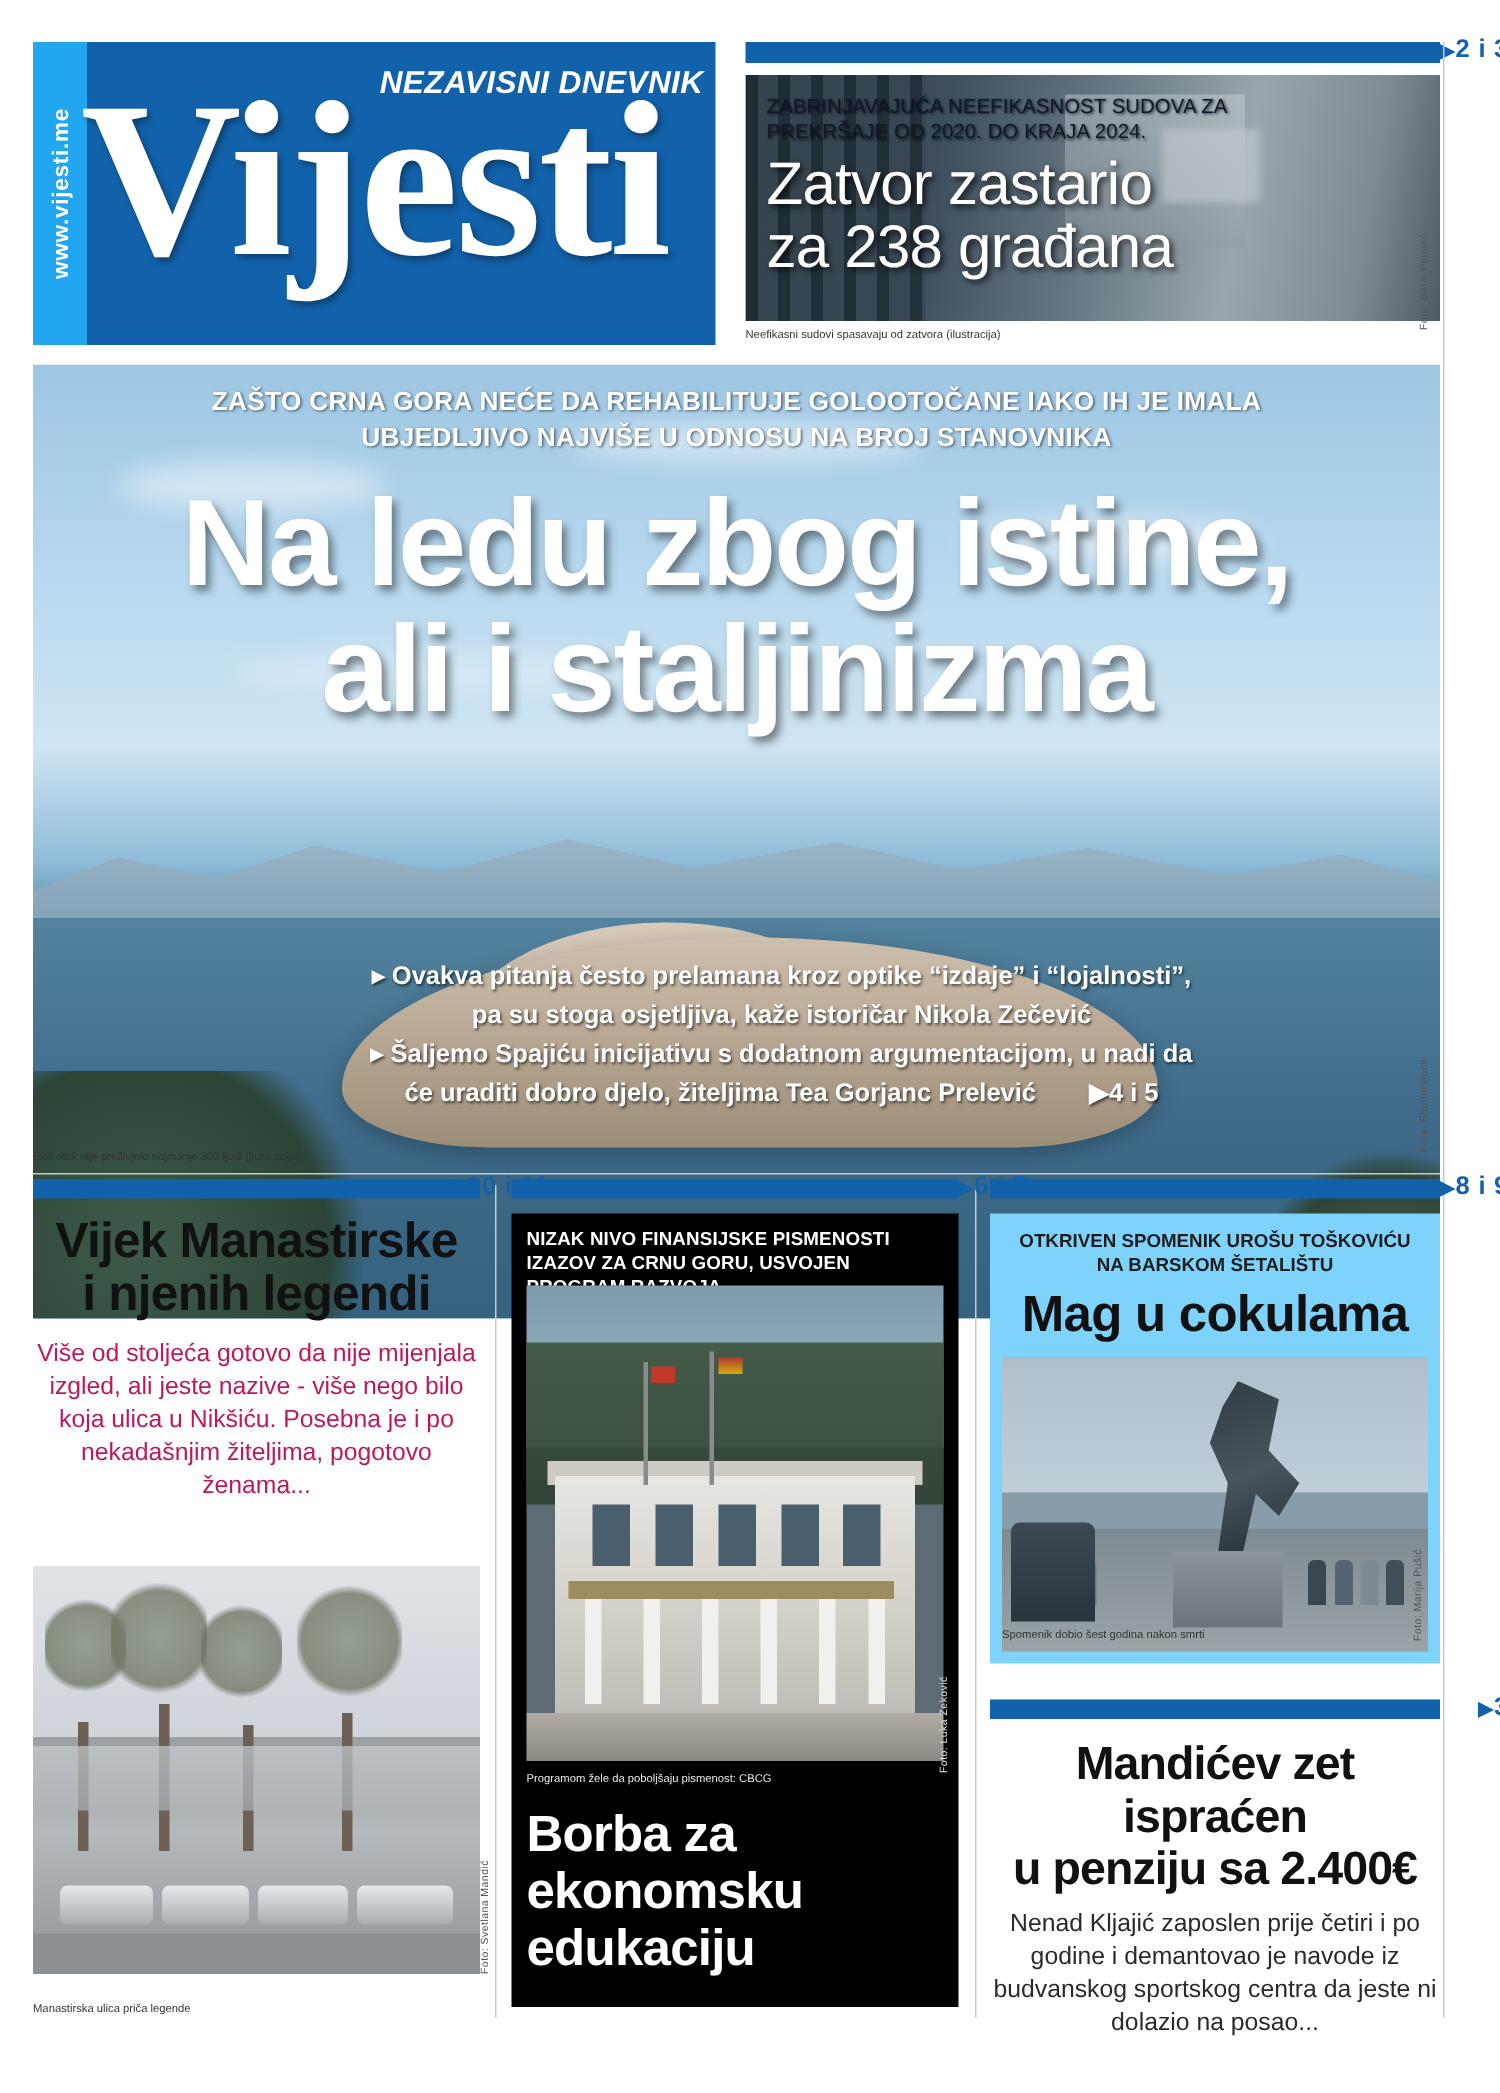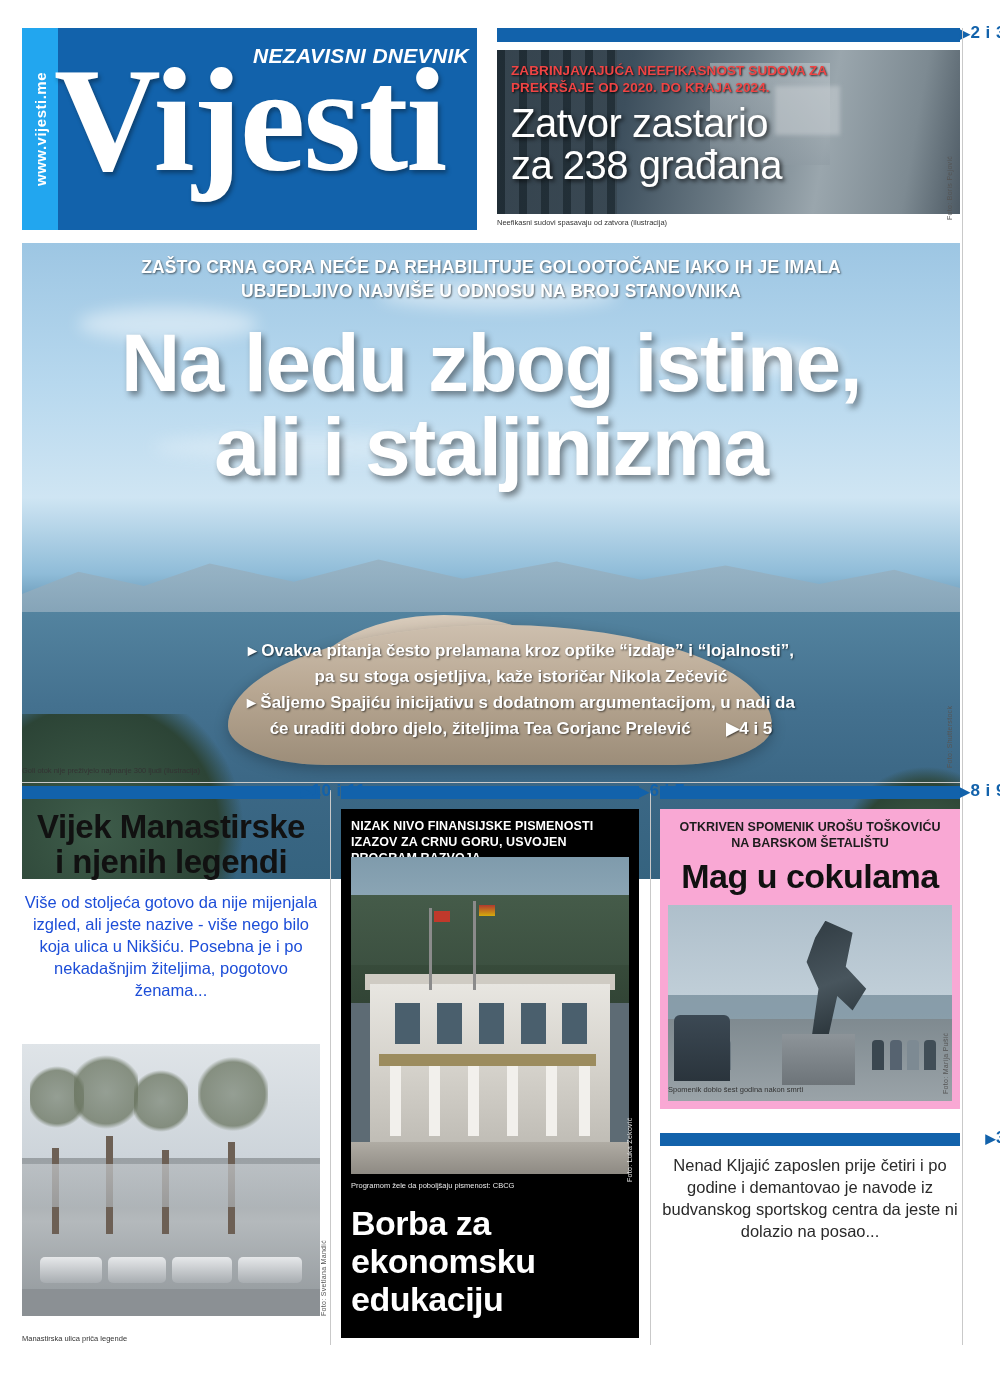--- a/index.html
+++ b/index.html
@@ -15,21 +15,21 @@
   .mast-title{position:absolute;left:-4px;top:18px;color:#fff;font-family:"Liberation Serif",serif;font-size:148px;line-height:148px;font-weight:bold;letter-spacing:-2px;text-shadow:2px 3px 4px rgba(0,0,0,.35);}
   .mast-meta{position:absolute;right:10px;bottom:10px;text-align:right;color:#e7f1fb;font-size:10.5px;line-height:13px;}
 
   
   .topright{position:absolute;left:497px;top:28px;width:463px;height:186px;}
   .tr-ref{position:absolute;left:0;top:0;width:463px;height:14px;background:#1262ab;}
   .ref-label{position:absolute;right:-46px;top:-5px;color:#1262ab;font-weight:bold;font-size:17px;letter-spacing:.5px;white-space:nowrap;}
   .ref-label .tri{font-size:13px;}
   .tr-photo{position:absolute;left:0;top:22px;width:463px;height:164px;overflow:hidden;}
   .tr-grad{position:absolute;inset:0;}
-  .tr-kicker{position:absolute;left:14px;top:12px;width:330px;color:#ef4444;font-weight:bold;font-size:13.5px;line-height:17px;letter-spacing:.1px;text-shadow:1px 1px 2px rgba(0,0,0,.8);}
+  .tr-kicker{position:absolute;left:14px;top:12px;width:330px;color:#0f172a;font-weight:normal;font-size:13.5px;line-height:17px;letter-spacing:.1px;text-shadow:1px 1px 2px rgba(0,0,0,.8);}
   .tr-head{position:absolute;left:14px;top:52px;width:380px;color:#fff;font-size:40px;line-height:42px;font-weight:normal;letter-spacing:-.5px;text-shadow:2px 2px 4px rgba(0,0,0,.75);}
   .tr-cap{position:absolute;left:0;top:190px;font-size:7.5px;color:#333;}
   .vcred{position:absolute;writing-mode:vertical-rl;transform:rotate(180deg);font-size:7px;color:#555;letter-spacing:.3px;}
 
   
   .main{position:absolute;left:22px;top:243px;width:938px;height:636px;overflow:hidden;}
   .sky{position:absolute;inset:0;background:linear-gradient(180deg,#9dc6e3 0%,#b7d8ee 22%,#cfe5f3 40%,#8fbcd8 52%,#4e7fa0 60%,#3f6e90 100%);}
   .cloud{position:absolute;background:rgba(255,255,255,.45);border-radius:50%;filter:blur(8px);}
   .mountains{position:absolute;left:0;top:44%;width:100%;height:16%;background:linear-gradient(180deg,#9fb7c6 0%,#8aa6b8 100%);clip-path:polygon(0 70%,6% 48%,13% 62%,20% 40%,29% 58%,38% 36%,47% 55%,57% 38%,66% 56%,75% 42%,85% 60%,93% 46%,100% 64%,100% 100%,0 100%);opacity:.85;}
   .island{position:absolute;left:22%;top:60%;width:58%;height:22%;background:linear-gradient(180deg,#cdbfae 0%,#b9a893 45%,#9c8d79 100%);border-radius:50% 50% 18% 18%/72% 72% 28% 28%;box-shadow:0 4px 14px rgba(0,0,0,.25);}
@@ -43,21 +43,21 @@
   .main-cap{position:absolute;left:22px;top:766px;font-size:7.5px;color:#333;}
 
   
   .vrule{position:absolute;width:1px;background:#c9c9c9;}
   .hrule{position:absolute;height:1px;background:#c9c9c9;}
 
   
   .colL{position:absolute;left:22px;top:786px;width:298px;}
   .blueref{position:relative;height:13px;background:#1262ab;margin-bottom:10px;}
   .colL-head{text-align:center;font-size:33px;line-height:35px;font-weight:bold;color:#111;letter-spacing:-.5px;}
-  .colL-lead{margin-top:12px;text-align:center;font-size:16.5px;line-height:22px;color:#1d4ed8;}
+  .colL-lead{margin-top:12px;text-align:center;font-size:16.5px;line-height:22px;color:#be185d;}
   .colL-photo{position:absolute;left:0;top:258px;width:298px;height:272px;overflow:hidden;background:#b9bec2;}
   .street-sky{position:absolute;left:0;top:0;width:100%;height:42%;background:linear-gradient(180deg,#dfe4e8 0%,#cdd4da 100%);}
   .street-ground{position:absolute;left:0;bottom:0;width:100%;height:58%;background:linear-gradient(180deg,#9aa0a4 0%,#b4b9bc 40%,#8f9599 100%);}
   .tree{position:absolute;bottom:30%;width:7px;background:#6d6055;}
   .crown{position:absolute;width:54px;height:70px;background:radial-gradient(circle,#7f8a7a 0%,#69745f 60%,transparent 70%);opacity:.75;}
   .car{position:absolute;bottom:12%;height:26px;border-radius:5px;background:linear-gradient(180deg,#e6e8ea 0%,#a8adb1 100%);}
   .colL-cap{position:absolute;left:0;top:1334px;font-size:7.5px;color:#333;}
 
   
   .colM{position:absolute;left:341px;top:786px;width:298px;}
@@ -71,21 +71,21 @@
   .win{position:absolute;background:#4a5f6d;}
   .pillar{position:absolute;background:#f2f0ec;}
   .flag{position:absolute;width:3px;background:#8b8b8b;}
   .flagcloth{position:absolute;width:16px;height:11px;}
   .bld-ground{position:absolute;left:0;bottom:0;width:100%;height:10%;background:linear-gradient(180deg,#b0aca4 0%,#8e8a83 100%);}
   .colM-cap{position:absolute;left:10px;top:372px;font-size:7.5px;color:#e9e9e9;}
   .colM-head{position:absolute;left:10px;right:10px;top:395px;text-align:left;color:#fff;font-weight:bold;font-size:34px;line-height:38px;letter-spacing:-.5px;}
 
   
   .colR{position:absolute;left:660px;top:786px;width:300px;}
-  .colR-box{position:absolute;left:0;top:23px;width:300px;height:300px;background:#f9a8d4;overflow:hidden;}
+  .colR-box{position:absolute;left:0;top:23px;width:300px;height:300px;background:#7dd3fc;overflow:hidden;}
   .colR-kicker{position:absolute;left:12px;right:12px;top:10px;text-align:center;color:#1d1d1d;font-weight:bold;font-size:12.5px;line-height:16px;}
   .colR-head{position:absolute;left:8px;right:8px;top:48px;text-align:center;color:#111;font-weight:bold;font-size:34px;line-height:38px;letter-spacing:-.5px;}
   .colR-photo{position:absolute;left:8px;top:96px;width:284px;height:196px;overflow:hidden;background:#95a4ae;}
   .mon-sky{position:absolute;left:0;top:0;width:100%;height:58%;background:linear-gradient(180deg,#aebfcb 0%,#c5d2db 100%);}
   .mon-ground{position:absolute;left:0;bottom:0;width:100%;height:42%;background:linear-gradient(180deg,#7f8a90 0%,#9aa3a8 100%);}
   .statue{position:absolute;left:44%;top:8%;width:30%;height:62%;background:linear-gradient(160deg,#2f3a41 0%,#48555d 50%,#1f282d 100%);clip-path:polygon(38% 0,70% 10%,62% 38%,86% 56%,70% 74%,52% 62%,40% 100%,22% 96%,30% 56%,16% 34%,26% 14%);}
   .plinth{position:absolute;left:40%;top:66%;width:26%;height:26%;background:linear-gradient(180deg,#8d9499 0%,#6d7479 100%);}
   .crowd{position:absolute;bottom:16%;height:30px;width:12px;border-radius:4px 4px 0 0;}
   .colR-cap{position:absolute;left:8px;top:276px;font-size:7.5px;color:#333;}
 
@@ -272,16 +272,20 @@
       </div>
       <div class="colR-cap">Spomenik dobio šest godina nakon smrti</div>
     </div>
   </div>
   <div class="vcred" style="left:942px;top:986px;height:108px;">Foto: Marija Pušić</div>
 
   <div class="colR2">
     <div class="blueref" style="margin-bottom:0;">
       <span class="ref-label"><span class="tri">▶</span><span>3</span></span>
     </div>
+    <div class="colR2-head">
+      <div>Mandićev zet ispraćen</div>
+      <div>u penziju sa 2.400€</div>
+    </div>
     <div class="colR2-lead">Nenad Kljajić zaposlen prije četiri i po godine i demantovao je navode iz budvanskog sportskog centra da jeste ni dolazio na posao...</div>
   </div>
 
 </div>
 
 </body></html>

